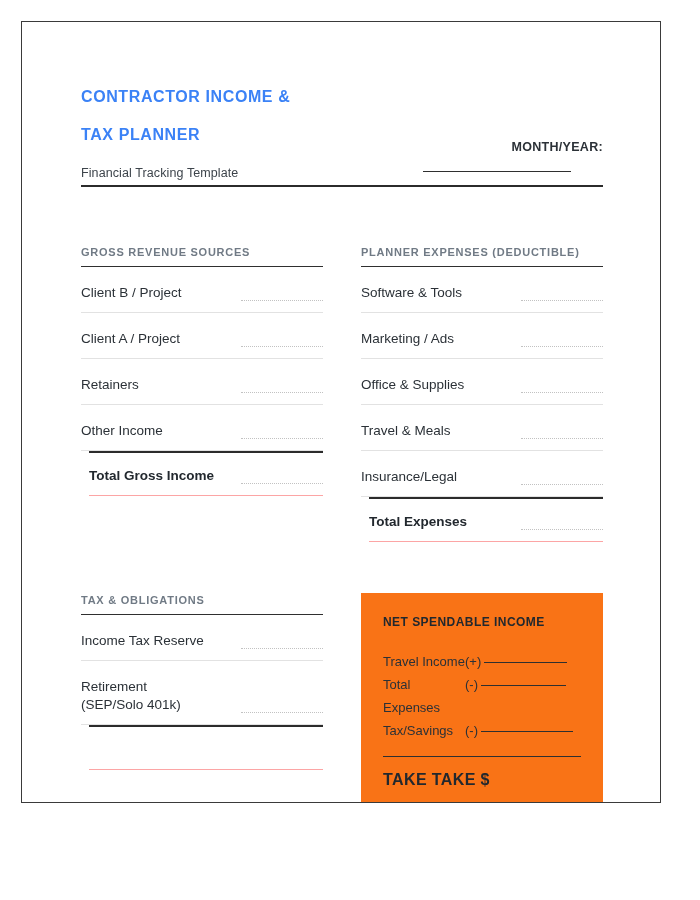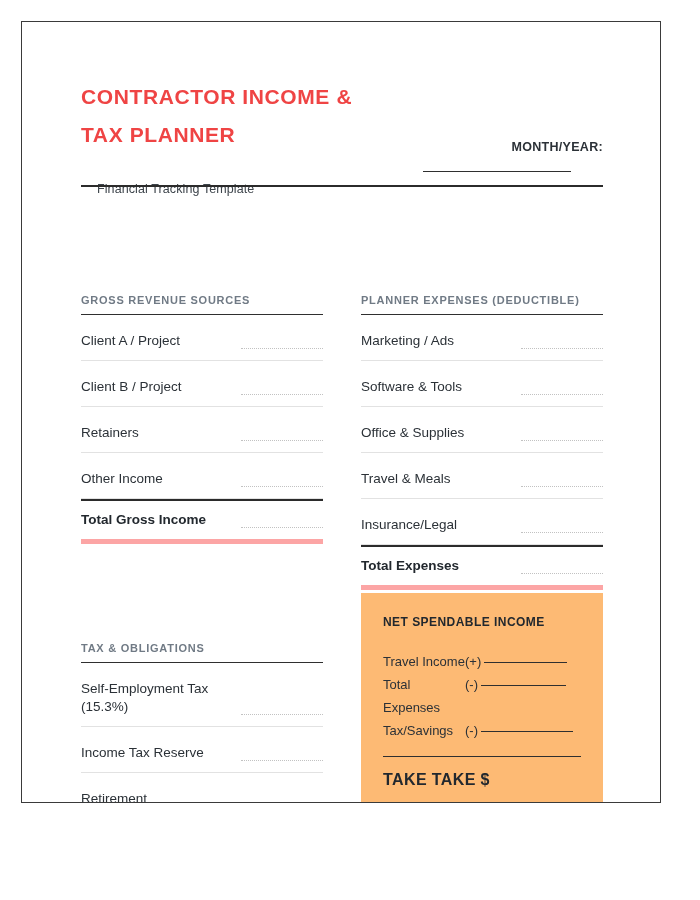--- a/index.html
+++ b/index.html
@@ -35,32 +35,32 @@
   }
 
   
   .header {
     position: absolute;
     left: 59px;
     top: 56px;
     width: 522px;
   }
   .title {
-    font-size: 21px;
+    font-size: 16px;
     font-weight: bold;
     letter-spacing: 0.6px;
-    color: #ef4444;
+    color: #3b82f6;
     line-height: 38px;
     margin: 0;
     width: 340px;
   }
   .subtitle {
     font-size: 12.5px;
     color: #3d444b;
-    margin: 16px;
+    margin: 0;
     padding-top: 12px;
     letter-spacing: 0.1px;
   }
   .monthyear {
     position: absolute;
     right: 0;
     top: 62px;
     width: 180px;
     text-align: right;
   }
@@ -91,21 +91,20 @@
   .col-left  { left: 59px; }
   .col-right { left: 339px; }
 
   .section-title {
     font-size: 11px;
     font-weight: bold;
     letter-spacing: 0.75px;
     color: #707a85;
     padding-bottom: 8px;
     white-space: nowrap;
-    margin-top: 48px;
   }
   .section-rule {
     border-bottom: 1.6px solid #2f2f2f;
     margin-bottom: 0px;
   }
 
   .row {
     display: flex;
     align-items: flex-end;
     justify-content: space-between;
@@ -121,36 +120,37 @@
     width: 132px;
     padding-bottom: 10px;
   }
   .row-fill {
     width: 82px;
     border-bottom: 1.2px dotted #c2c2c2;
     margin-bottom: 11px;
   }
 
   .row-total {
-    border-bottom: 5px solid #fca5a5;
+    border-bottom: 1px solid #fca5a5;
     border-top: 2.6px solid #2b2b2b;
     min-height: 45px;
+    margin-left: 8px;
   }
   .row-total .row-label {
     font-weight: bold;
     font-size: 13.5px;
     color: #22282e;
   }
 
   
   .net-box {
     position: absolute;
     left: 339px;
     width: 242px;
-    background: #fdba74;
+    background: #f97316;
     box-sizing: border-box;
     padding: 22px 22px 18px 22px;
     overflow: hidden;
   }
   .net-title {
     font-size: 12px;
     font-weight: bold;
     letter-spacing: 0.45px;
     color: #22282e;
     padding-bottom: 21px;
@@ -211,25 +211,25 @@
       <div class="monthyear-rule"></div>
     </div>
   </div>
   <div class="header-rule"></div>
 
   <div class="col col-left" style="top:224px;">
     <div class="section-title">GROSS REVENUE SOURCES</div>
     <div class="section-rule"></div>
 
     <div class="row">
+      <div class="row-label">Client B / Project</div>
+      <div class="row-fill"></div>
+    </div>
+    <div class="row">
       <div class="row-label">Client A / Project</div>
-      <div class="row-fill"></div>
-    </div>
-    <div class="row">
-      <div class="row-label">Client B / Project</div>
       <div class="row-fill"></div>
     </div>
     <div class="row">
       <div class="row-label">Retainers</div>
       <div class="row-fill"></div>
     </div>
     <div class="row">
       <div class="row-label">Other Income</div>
       <div class="row-fill"></div>
     </div>
@@ -237,25 +237,25 @@
       <div class="row-label">Total Gross Income</div>
       <div class="row-fill"></div>
     </div>
   </div>
 
   <div class="col col-right" style="top:224px;">
     <div class="section-title">PLANNER EXPENSES (DEDUCTIBLE)</div>
     <div class="section-rule"></div>
 
     <div class="row">
+      <div class="row-label">Software &amp; Tools</div>
+      <div class="row-fill"></div>
+    </div>
+    <div class="row">
       <div class="row-label">Marketing / Ads</div>
-      <div class="row-fill"></div>
-    </div>
-    <div class="row">
-      <div class="row-label">Software &amp; Tools</div>
       <div class="row-fill"></div>
     </div>
     <div class="row">
       <div class="row-label">Office &amp; Supplies</div>
       <div class="row-fill"></div>
     </div>
     <div class="row">
       <div class="row-label">Travel &amp; Meals</div>
       <div class="row-fill"></div>
     </div>
@@ -266,24 +266,20 @@
     <div class="row row-total">
       <div class="row-label">Total Expenses</div>
       <div class="row-fill"></div>
     </div>
   </div>
 
   <div class="col col-left" style="top:572px;">
     <div class="section-title">TAX &amp; OBLIGATIONS</div>
     <div class="section-rule"></div>
 
-    <div class="row" style="min-height:64px;">
-      <div class="row-label">Self-Employment Tax (15.3%)</div>
-      <div class="row-fill"></div>
-    </div>
     <div class="row">
       <div class="row-label">Income Tax Reserve</div>
       <div class="row-fill"></div>
     </div>
     <div class="row" style="min-height:64px;">
       <div class="row-label">Retirement (SEP/Solo 401k)</div>
       <div class="row-fill"></div>
     </div>
     <div class="row row-total">
       

